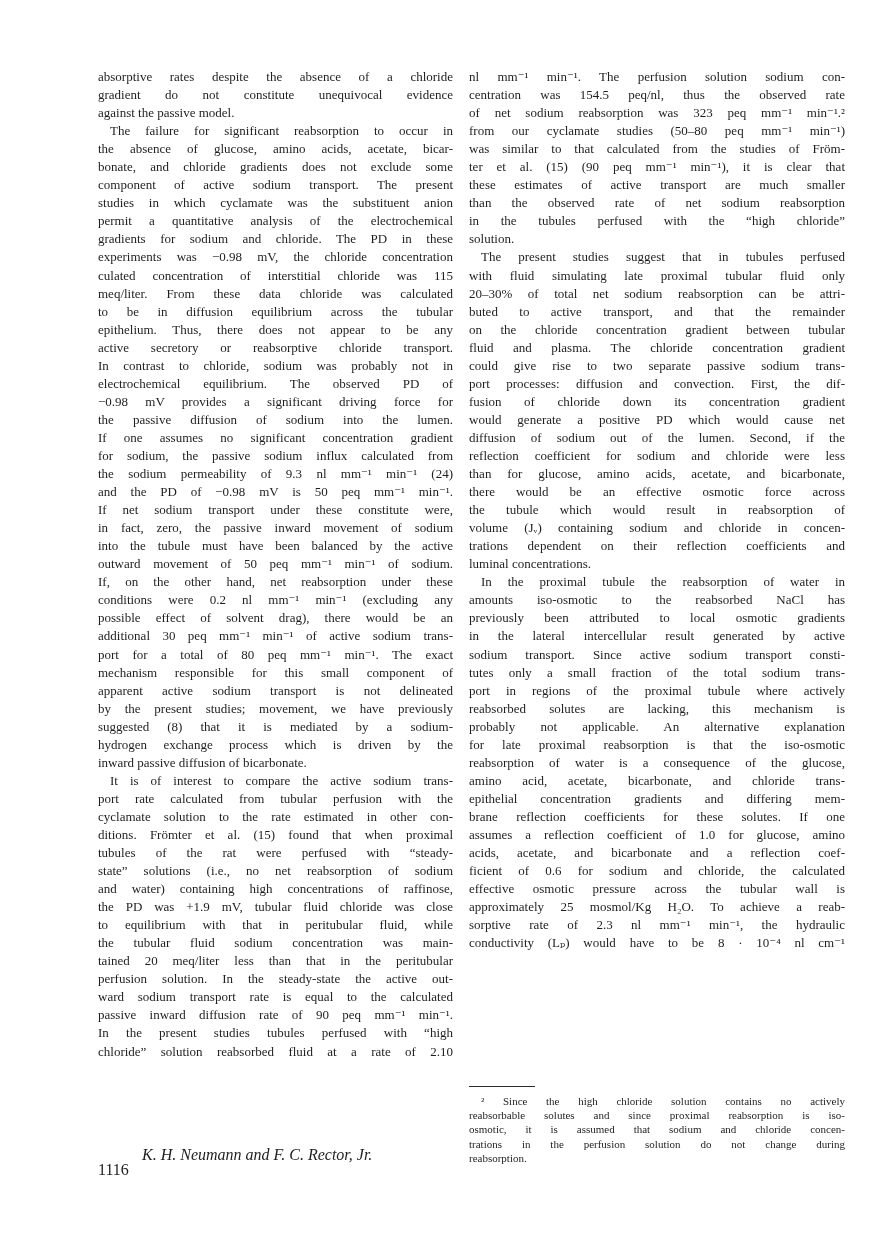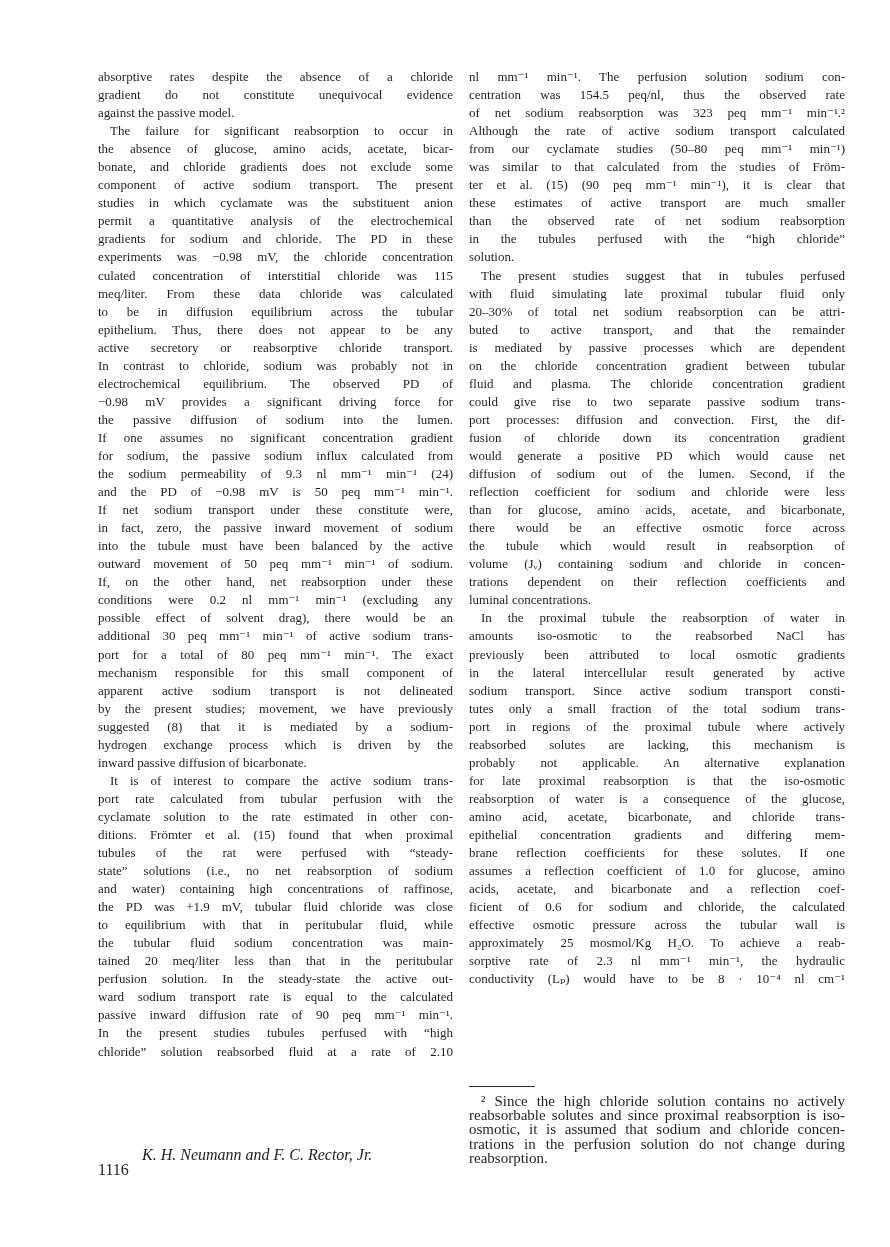--- a/index.html
+++ b/index.html
@@ -24,21 +24,21 @@
   }
   .line.last { text-align-last: left; }
   .line.indent { padding-left: 12px; }
   .footnote-rule {
     position: absolute; left: 469px; top: 1086px; width: 66px; height: 1px;
     background: #2a2a2a;
   }
   .footnotes {
     position: absolute; left: 469px; top: 1094px; width: 376px;
     font-family: "Liberation Serif", "DejaVu Serif", serif;
-    font-size: 15px; line-height: 14.2px;
+    font-size: 11px; line-height: 14.2px;
   }
   .footnotes .line { height: 14.2px; }
   .footer {
     position: absolute; left: 98px; top: 1138px;
     font-family: "Liberation Serif", "DejaVu Serif", serif;
     font-size: 16px;
   }
   .page-number { position: absolute; left: 0; top: 0; margin-top: 23px; }
   .running-author { position: absolute; left: 44px; top: 8px; font-style: italic; white-space: nowrap; }
 </style>
@@ -100,33 +100,31 @@
       <span class="line">perfusion solution. In the steady-state the active out-</span>
       <span class="line">ward sodium transport rate is equal to the calculated</span>
       <span class="line">passive inward diffusion rate of 90 peq mm⁻¹ min⁻¹.</span>
       <span class="line">In the present studies tubules perfused with “high</span>
       <span class="line">chloride” solution reabsorbed fluid at a rate of 2.10</span>
     </div>
   <div class="col col-right" id="col-right">
       <span class="line">nl mm⁻¹ min⁻¹. The perfusion solution sodium con-</span>
       <span class="line">centration was 154.5 peq/nl, thus the observed rate</span>
       <span class="line">of net sodium reabsorption was 323 peq mm⁻¹ min⁻¹.²</span>
-      <span class="line">Although the rate of active sodium transport calculated</span>
       <span class="line">from our cyclamate studies (50–80 peq mm⁻¹ min⁻¹)</span>
       <span class="line">was similar to that calculated from the studies of Fröm-</span>
       <span class="line">ter et al. (15) (90 peq mm⁻¹ min⁻¹), it is clear that</span>
       <span class="line">these estimates of active transport are much smaller</span>
       <span class="line">than the observed rate of net sodium reabsorption</span>
       <span class="line">in the tubules perfused with the “high chloride”</span>
       <span class="line last">solution.</span>
       <span class="line indent">The present studies suggest that in tubules perfused</span>
       <span class="line">with fluid simulating late proximal tubular fluid only</span>
       <span class="line">20–30% of total net sodium reabsorption can be attri-</span>
       <span class="line">buted to active transport, and that the remainder</span>
-      <span class="line">is mediated by passive processes which are dependent</span>
       <span class="line">on the chloride concentration gradient between tubular</span>
       <span class="line">fluid and plasma. The chloride concentration gradient</span>
       <span class="line">could give rise to two separate passive sodium trans-</span>
       <span class="line">port processes: diffusion and convection. First, the dif-</span>
       <span class="line">fusion of chloride down its concentration gradient</span>
       <span class="line">would generate a positive PD which would cause net</span>
       <span class="line">diffusion of sodium out of the lumen. Second, if the</span>
       <span class="line">reflection coefficient for sodium and chloride were less</span>
       <span class="line">than for glucose, amino acids, acetate, and bicarbonate,</span>
       <span class="line">there would be an effective osmotic force across</span>

